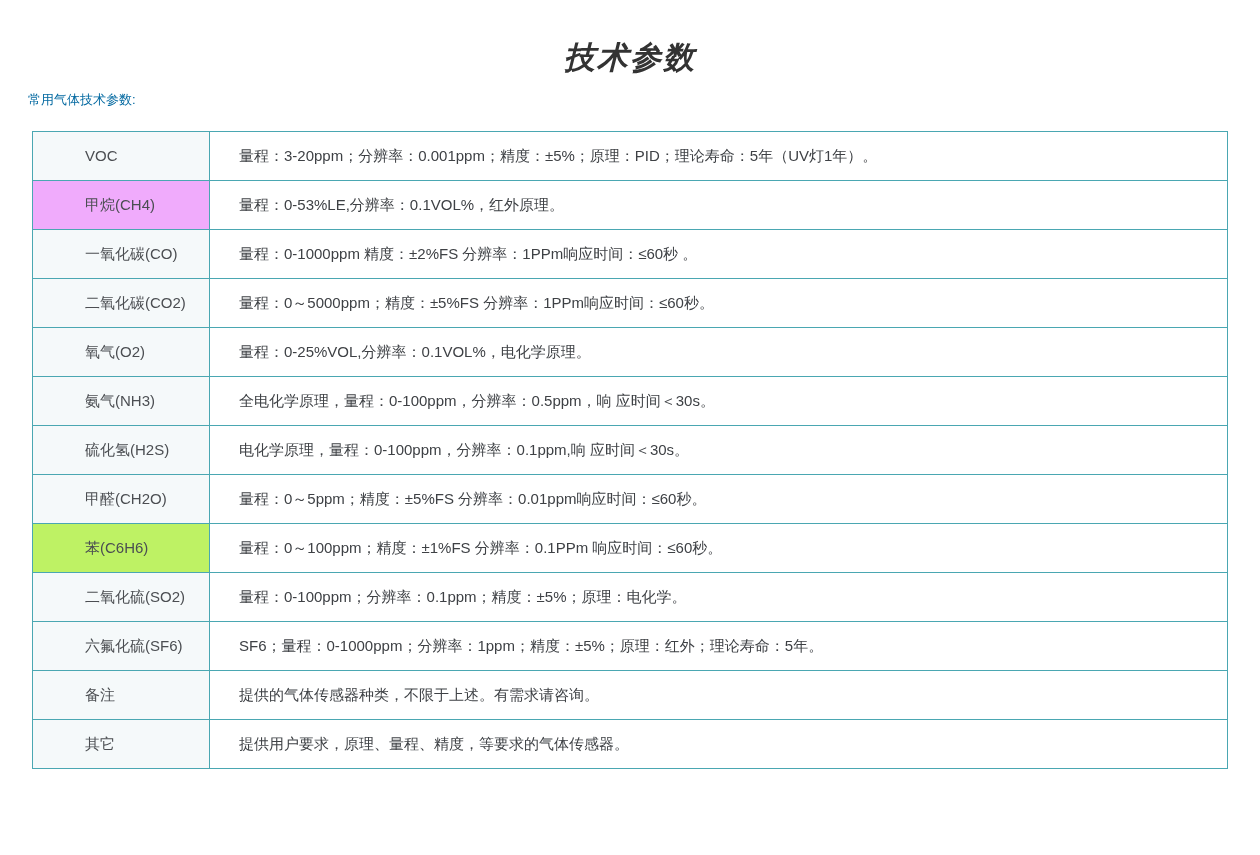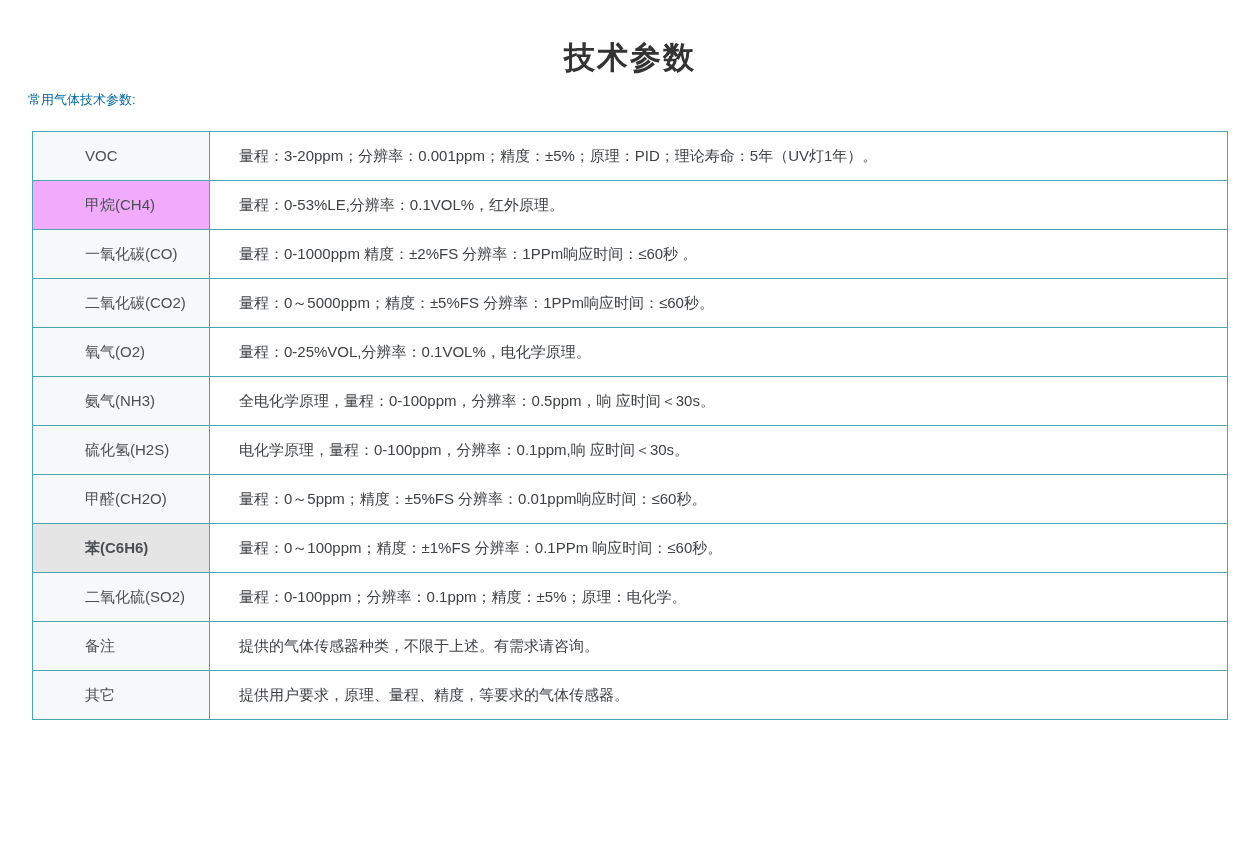--- a/index.html
+++ b/index.html
@@ -20,20 +20,21 @@
     }
     .title {
       text-align: center;
       font-size: 31px;
       font-weight: bold;
       color: #333333;
       letter-spacing: 2px;
       padding-top: 40px;
       line-height: 1.15;
       margin: 0;
+      font-style: italic;
     }
     .caption {
       margin: 16px 0 24px 28px;
       font-size: 13px;
       color: #0369a1;
       line-height: 1.2;
     }
     table.spec-table {
       border-collapse: collapse;
       margin-left: 32px;
@@ -105,30 +106,34 @@
     <td class="gas-cell" style="border-color: rgb(74, 167, 178); background: rgb(245, 249, 250);">硫化氢(H2S)</td>
     <td class="spec-cell" style="border-color: rgb(74, 167, 178);">电化学原理，量程：0-100ppm，分辨率：0.1ppm,响 应时间＜30s。</td>
   </tr>
 
   <tr>
     <td class="gas-cell" style="border-color: rgb(74, 167, 178); background: rgb(245, 249, 250);">甲醛(CH2O)</td>
     <td class="spec-cell" style="border-color: rgb(74, 167, 178);">量程：0～5ppm；精度：±5%FS 分辨率：0.01ppm响应时间：≤60秒。</td>
   </tr>
 
   <tr>
-    <td class="gas-cell" style="border-color: rgb(74, 167, 178); background: #e5e5e5; font-weight: bold;">苯(C6H6)</td>
+    <td class="gas-cell" style="border-color: rgb(74, 167, 178); background: #bef264;">苯(C6H6)</td>
     <td class="spec-cell" style="border-color: rgb(74, 167, 178);">量程：0～100ppm；精度：±1%FS 分辨率：0.1PPm 响应时间：≤60秒。</td>
   </tr>
 
 
   <tr>
     <td class="gas-cell" style="border-color: rgb(74, 167, 178); background: rgb(245, 249, 250);">二氧化硫(SO2)</td>
     <td class="spec-cell" style="border-color: rgb(74, 167, 178);">量程：0-100ppm；分辨率：0.1ppm；精度：±5%；原理：电化学。</td>
   </tr>
 
+  <tr>
+    <td class="gas-cell" style="border-color: rgb(74, 167, 178); background: rgb(245, 249, 250);">六氟化硫(SF6)</td>
+    <td class="spec-cell" style="border-color: rgb(74, 167, 178);">SF6；量程：0-1000ppm；分辨率：1ppm；精度：±5%；原理：红外；理论寿命：5年。</td>
+  </tr>
 
   <tr>
     <td class="gas-cell" style="border-color: rgb(74, 167, 178); background: rgb(245, 249, 250);">备注</td>
     <td class="spec-cell" style="border-color: rgb(74, 167, 178);">提供的气体传感器种类，不限于上述。有需求请咨询。</td>
   </tr>
 
   <tr>
     <td class="gas-cell" style="border-color: rgb(74, 167, 178); background: rgb(245, 249, 250);">其它</td>
     <td class="spec-cell" style="border-color: rgb(74, 167, 178);">提供用户要求，原理、量程、精度，等要求的气体传感器。</td>
   </tr>

